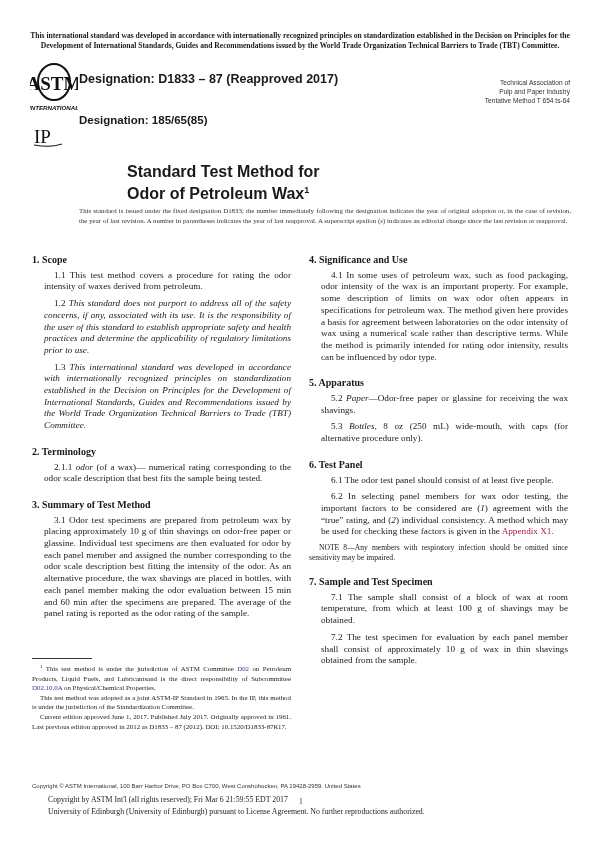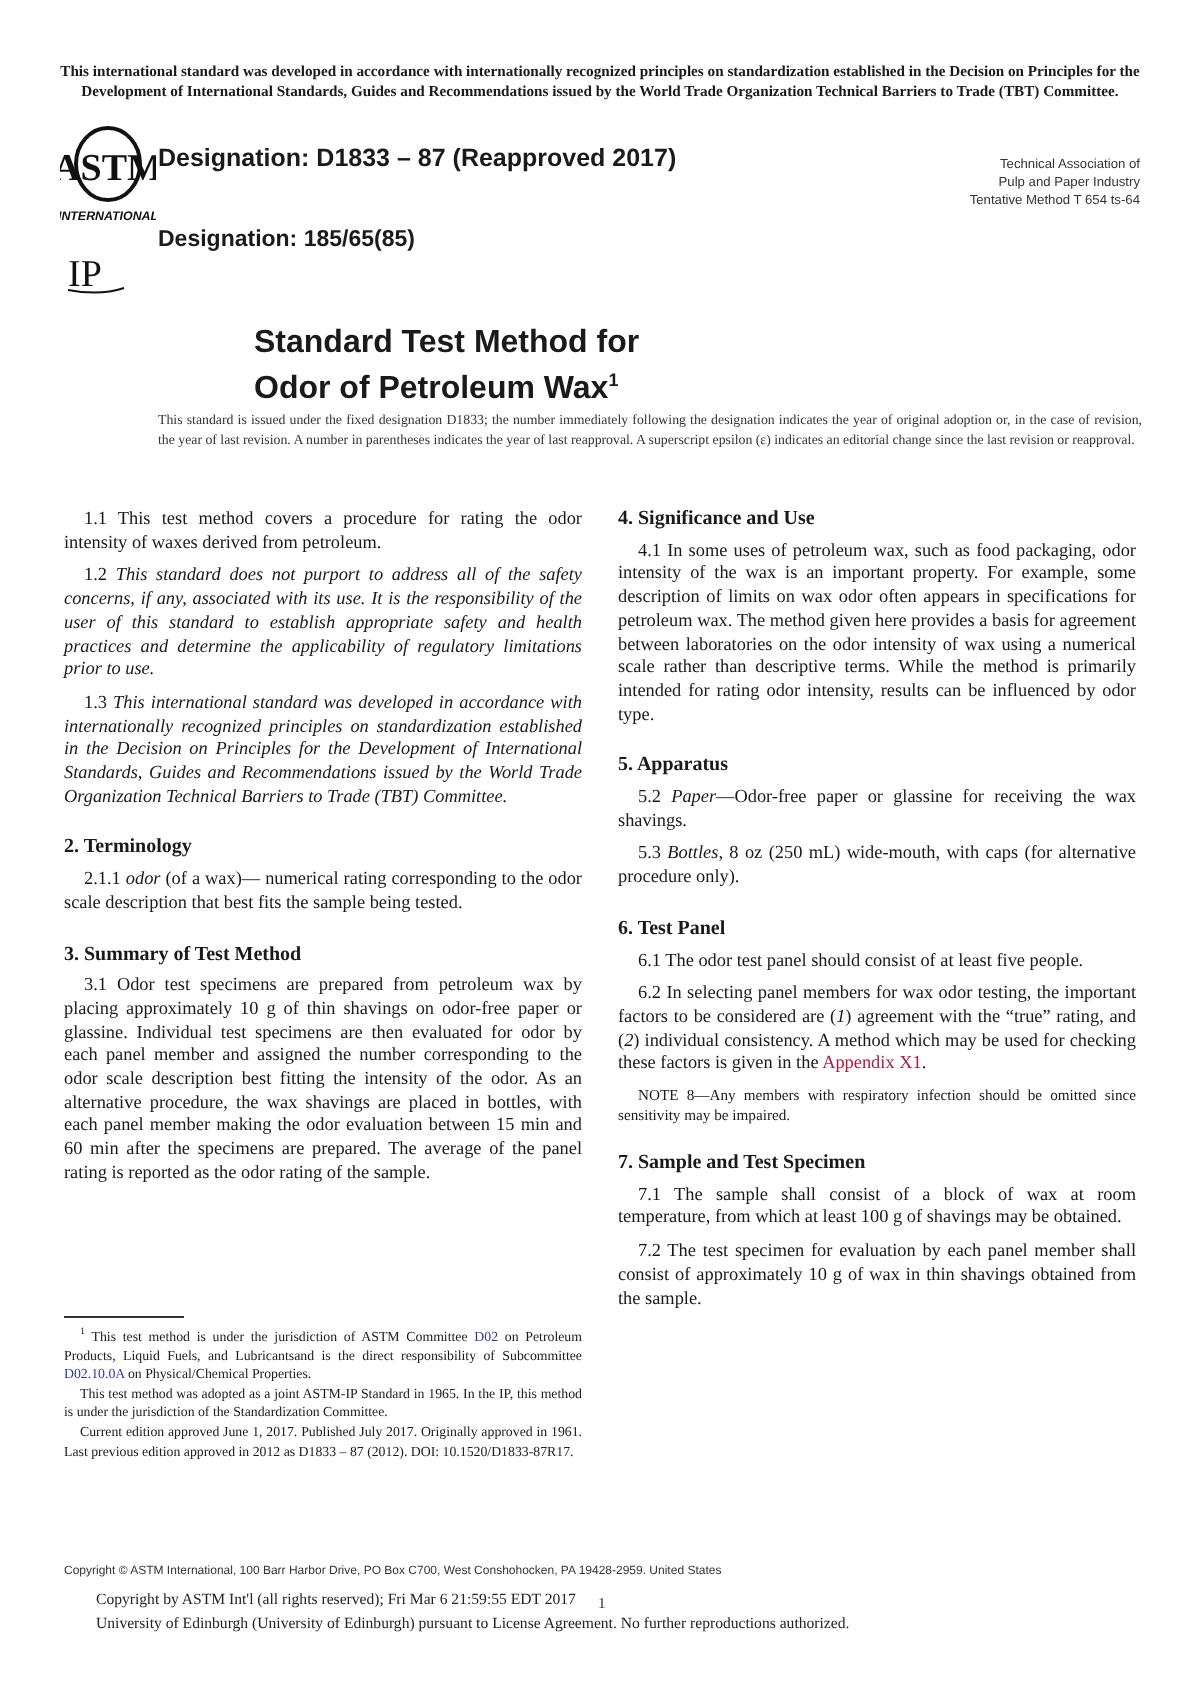--- a/index.html
+++ b/index.html
@@ -12,21 +12,21 @@
   .tappi { right:30px; top:78px; width:180px; text-align:right; font-family:"Liberation Sans", sans-serif; font-size:6.6px; line-height:9.2px; color:#333; }
   .ip-logo { left:32px; top:126px; width:34px; height:22px; }
   .desig2 { left:79px; top:114px; font-family:"Liberation Sans", sans-serif; font-weight:bold; font-size:11.5px; }
   .title { left:79px; top:163px; font-family:"Liberation Sans", sans-serif; font-weight:bold; font-size:16px; line-height:18px;margin-left:48px; }
   .title sup { font-size:9px; vertical-align:6px; }
   .issue { left:79px; top:206px; width:492px; font-size:6.9px; line-height:9.6px; text-align:justify; color:#333; }
   .col { width:259px; font-size:9.2px; line-height:11.7px; text-align:justify; }
   .col-left { left:32px; top:254px; }
   .col-right { left:309px; top:254px; }
   h2 { font-size:10px; font-weight:bold; margin:0 0 4px 0; }
-  p { margin:0 0 5px 0; text-indent:10px; }
+  p { margin:0 0 5px 12px; text-indent:10px; }
   .sec { margin-bottom:14px; }
   .italic { font-style:italic; }
   .note { font-size:7.6px; line-height:9.5px; text-indent:10px; margin:0 0 12px 0; }
   .link-blue { color:#2a3aa0; }
   .link-red { color:#b01c3a; }
   .fn-rule { left:32px; top:658px; width:60px; border-top:1px solid #333; }
   .footnotes { left:32px; top:662px; width:259px; font-size:6.9px; line-height:9.2px; text-align:justify; }
   .footnotes p { text-indent:8px; margin:0 0 1px 0; }
   .footnotes sup { font-size:5px; }
   .copyright { left:32px; top:783px; font-family:"Liberation Sans", sans-serif; font-size:6px; color:#333; }
@@ -58,20 +58,21 @@
 
 <div class="abs title">
   <div>Standard Test Method for</div>
   <div><span>Odor of Petroleum Wax</span><sup>1</sup></div>
 </div>
 
 <div class="abs issue">This standard is issued under the fixed designation D1833; the number immediately following the designation indicates the year of original adoption or, in the case of revision, the year of last revision. A number in parentheses indicates the year of last reapproval. A superscript epsilon (ε) indicates an editorial change since the last revision or reapproval.</div>
 
 <div class="abs col col-left">
   <div class="sec">
+    <h2>1. Scope</h2>
     <p>1.1 This test method covers a procedure for rating the odor intensity of waxes derived from petroleum.</p>
     <p><span>1.2 </span><span class="italic">This standard does not purport to address all of the safety concerns, if any, associated with its use. It is the responsibility of the user of this standard to establish appropriate safety and health practices and determine the applicability of regulatory limitations prior to use.</span></p>
     <p><span>1.3 </span><span class="italic">This international standard was developed in accordance with internationally recognized principles on standardization established in the Decision on Principles for the Development of International Standards, Guides and Recommendations issued by the World Trade Organization Technical Barriers to Trade (TBT) Committee.</span></p>
   </div>
   <div class="sec">
     <h2>2. Terminology</h2>
     <p><span>2.1.1 </span><span class="italic">odor</span><span> (of a wax)— numerical rating corresponding to the odor scale description that best fits the sample being tested.</span></p>
   </div>
   <div class="sec">
     <h2>3. Summary of Test Method</h2>

